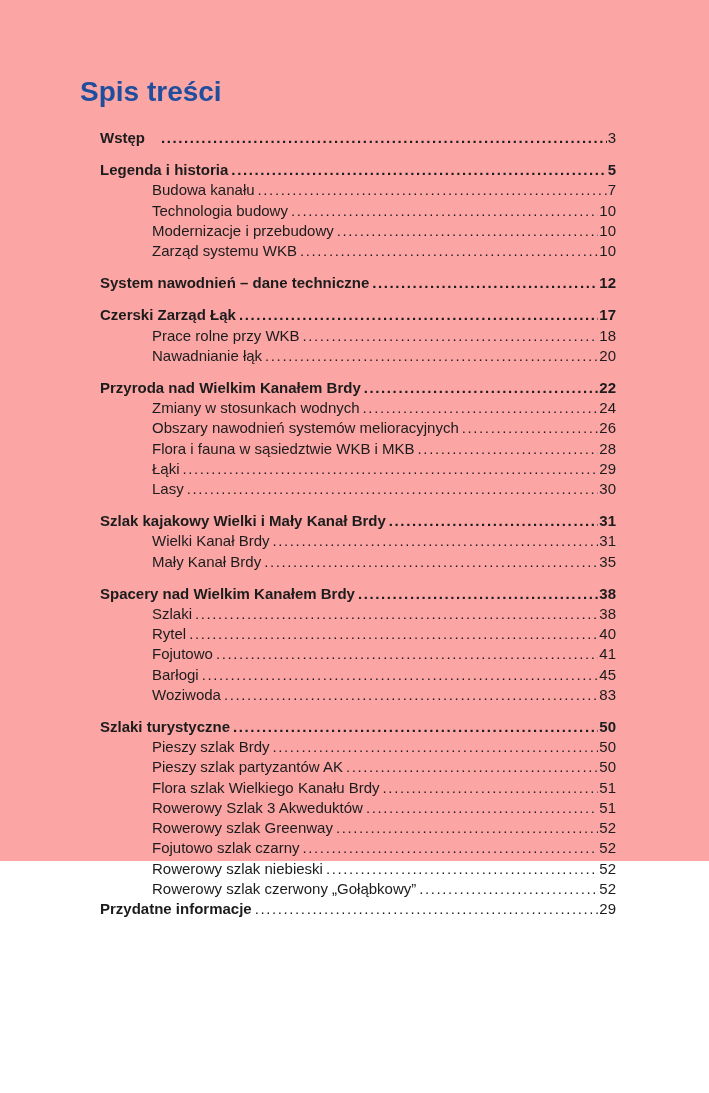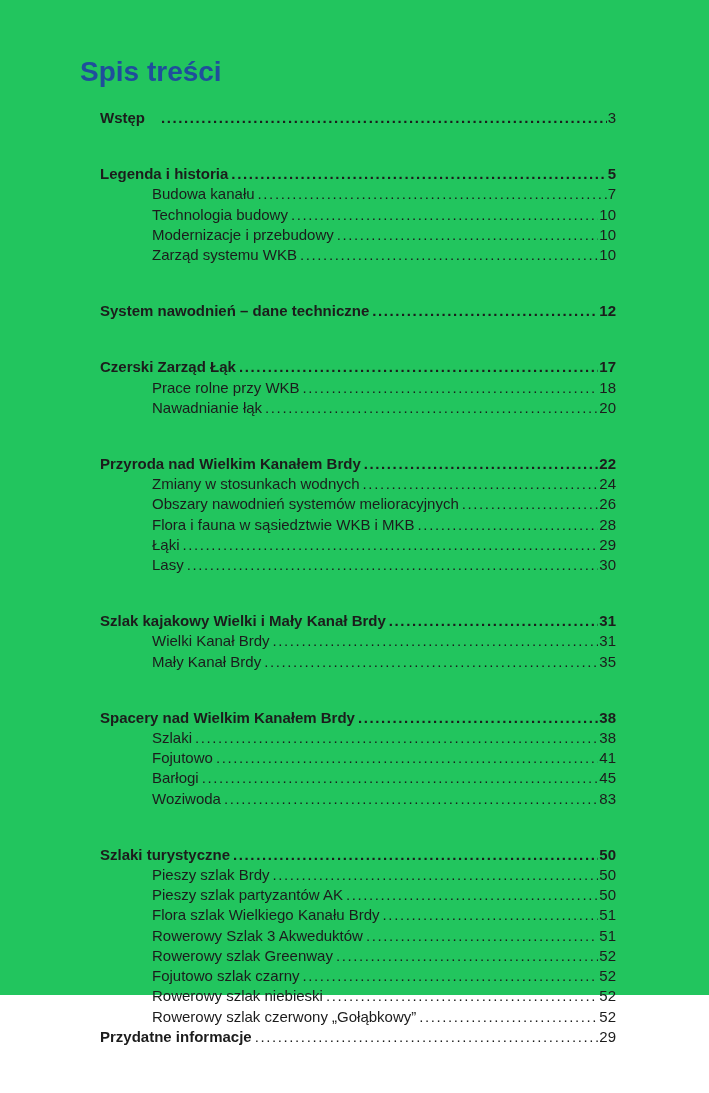--- a/index.html
+++ b/index.html
@@ -10,42 +10,42 @@
   body {
     width: 709px;
     height: 1093px;
     font-family: "Liberation Sans", sans-serif;
     color: #1c1c1c;
     overflow: hidden;
   }
   .page {
     box-sizing: border-box;
     width: 709px;
-    height: 995px;
-    padding: 56px 93px 0 80px;
-    background: #22c55e;
+    height: 861px;
+    padding: 76px 93px 0 80px;
+    background: #fca5a5;
   }
   .doc-title {
     font-size: 28px;
     font-weight: 700;
     letter-spacing: 0px;
     margin: 0 0 20px 0;
     color: #1f4e9c;
   }
   .toc {
     margin-left: 20px;
     font-size: 15px;
   }
   .toc-row {
     display: flex;
     align-items: baseline;
     line-height: 20.2px;
   }
   .toc-row.gap-before {
-    margin-top: 36px;
+    margin-top: 12px;
   }
   .toc-row.level-1 {
     padding-left: 52px;
   }
   .toc-label {
     white-space: nowrap;
   }
   .toc-label.bold {
     font-weight: 700;
   }
@@ -180,20 +180,25 @@
         <span class="toc-label bold">Spacery nad Wielkim Kanałem Brdy</span>
         <span class="dot-leader bold"></span>
         <span class="page-number bold">38</span>
       </div>
       <div class="toc-row level-1">
         <span class="toc-label">Szlaki</span>
         <span class="dot-leader"></span>
         <span class="page-number">38</span>
       </div>
       <div class="toc-row level-1">
+        <span class="toc-label">Rytel</span>
+        <span class="dot-leader"></span>
+        <span class="page-number">40</span>
+      </div>
+      <div class="toc-row level-1">
         <span class="toc-label">Fojutowo</span>
         <span class="dot-leader"></span>
         <span class="page-number">41</span>
       </div>
       <div class="toc-row level-1">
         <span class="toc-label">Barłogi</span>
         <span class="dot-leader"></span>
         <span class="page-number">45</span>
       </div>
       <div class="toc-row level-1">

